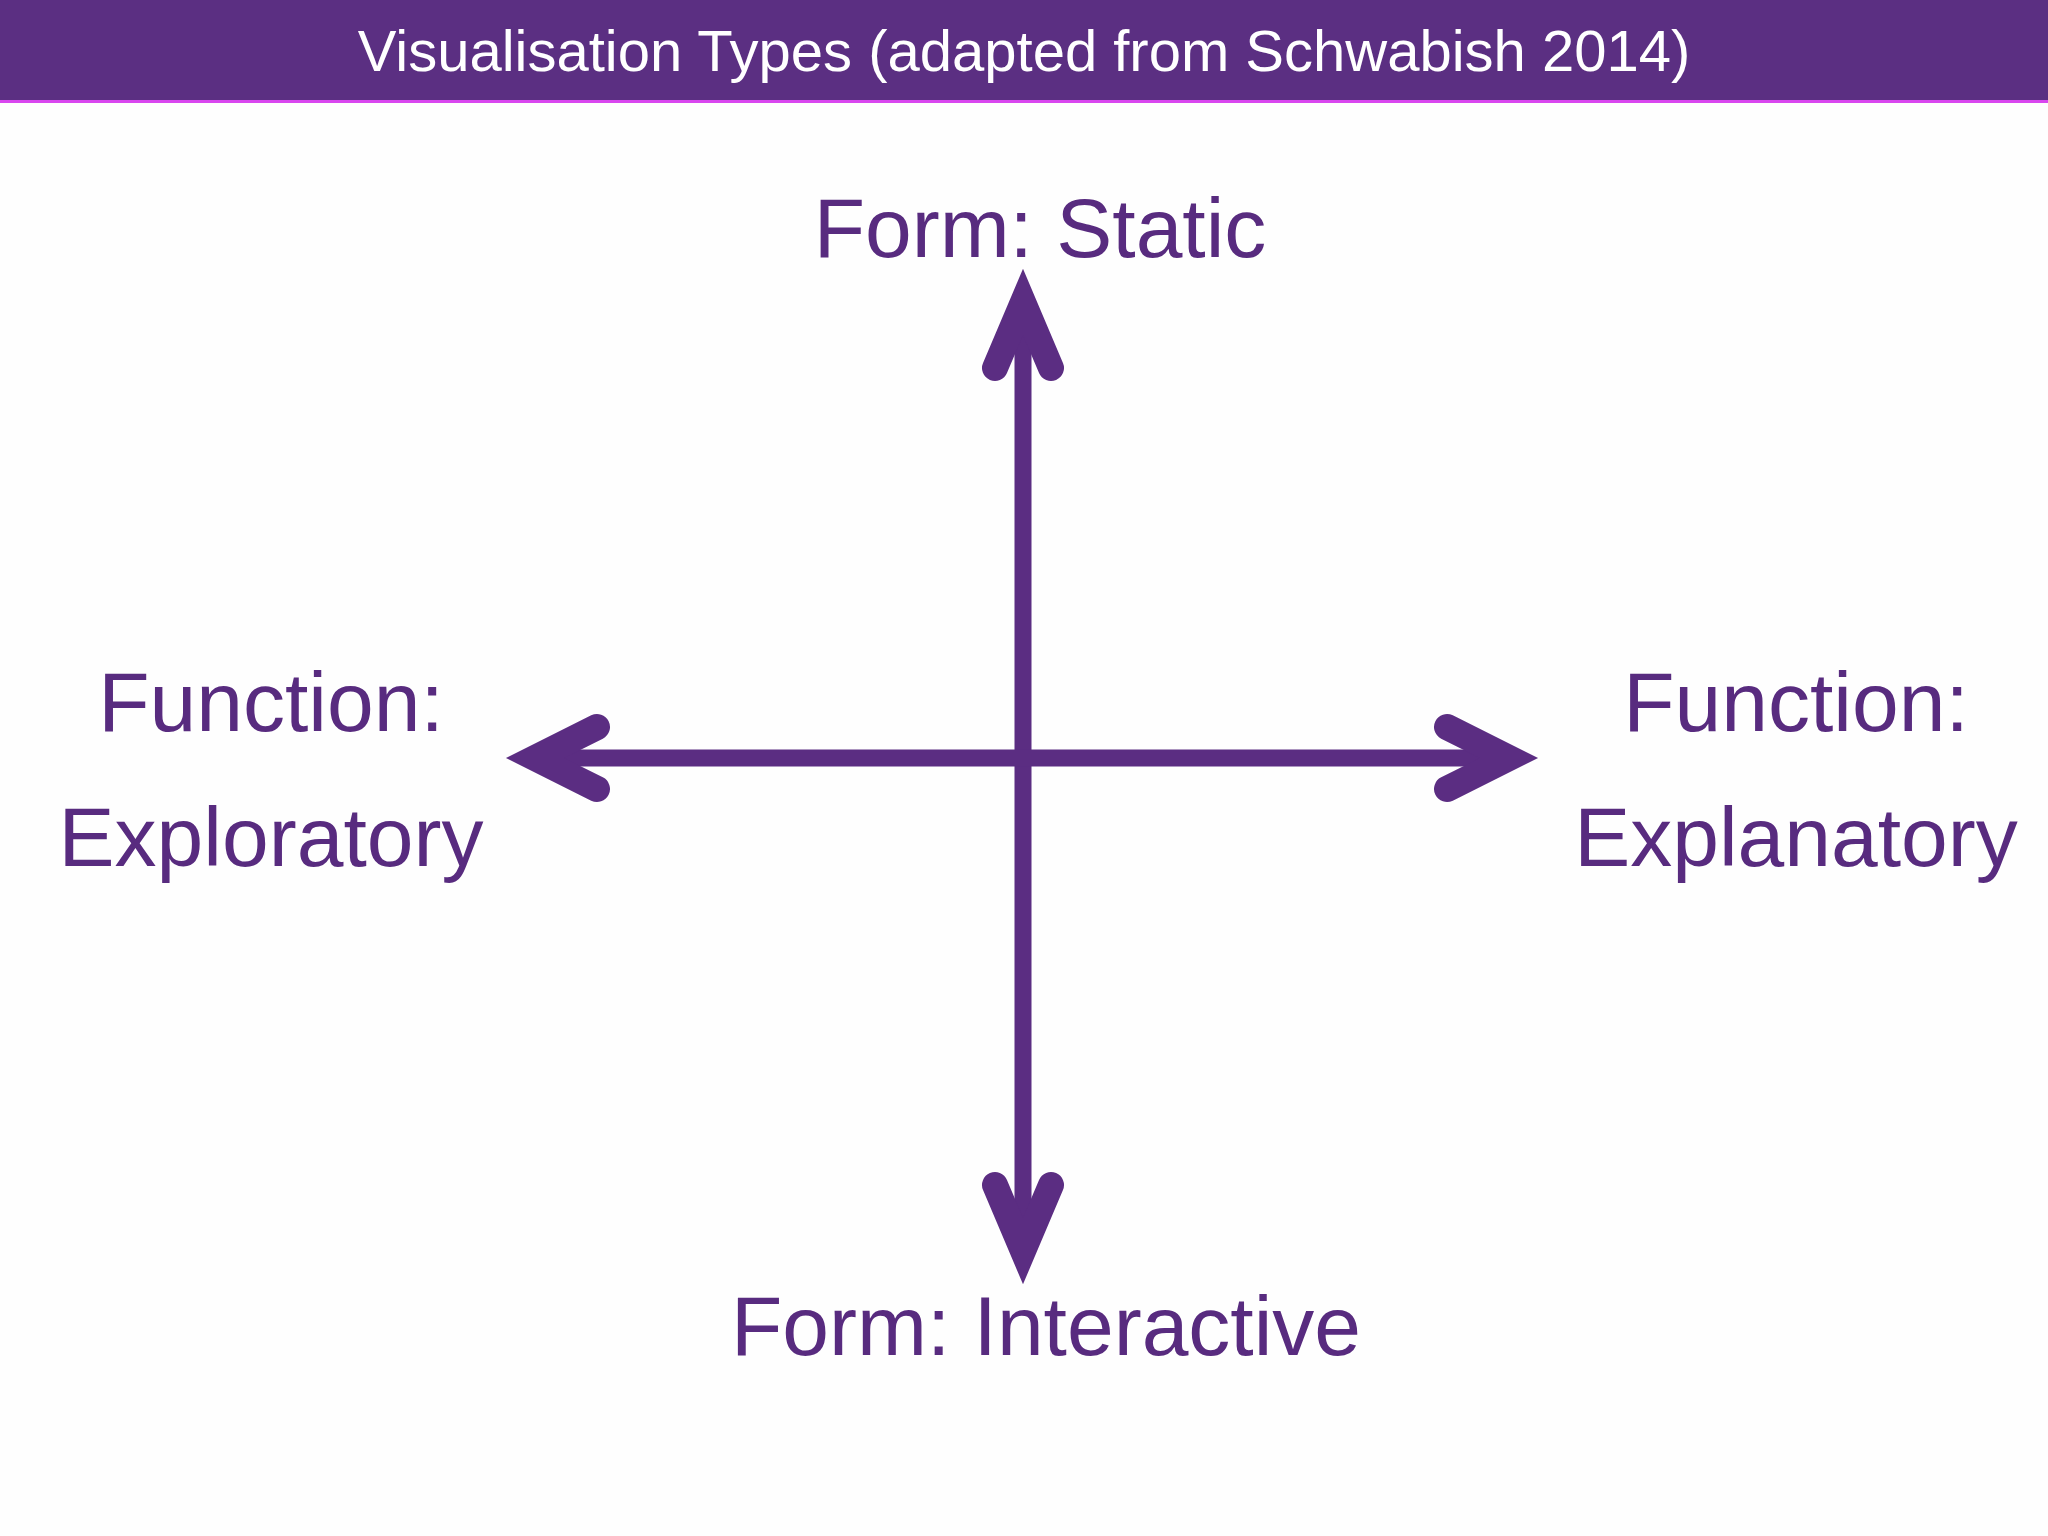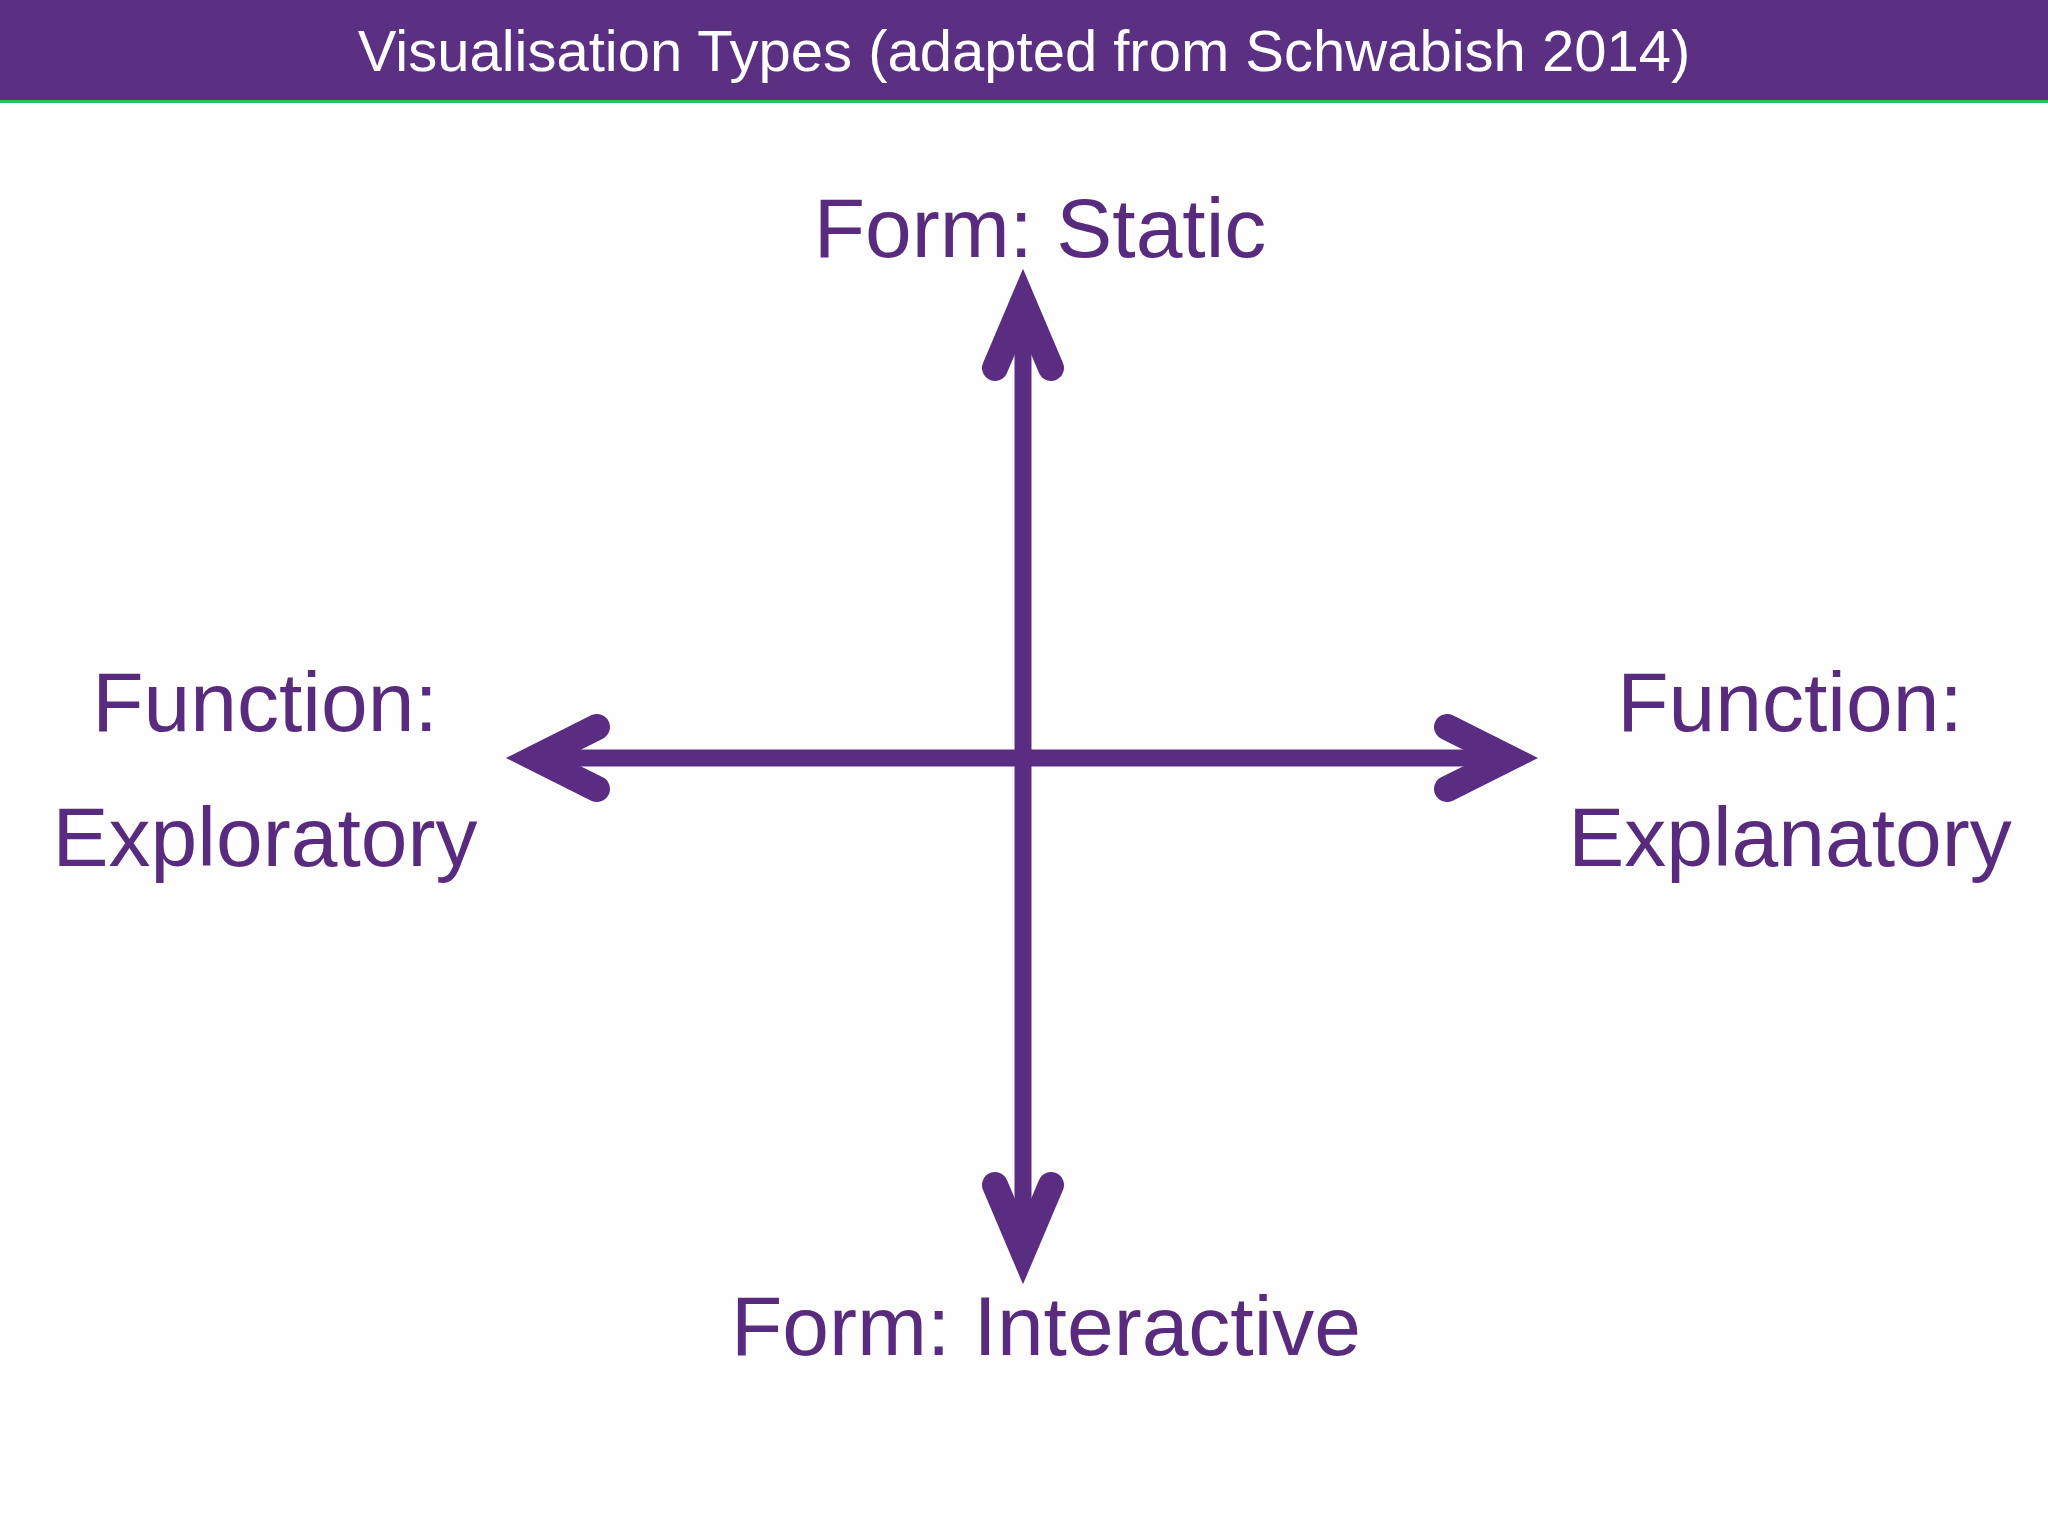--- a/index.html
+++ b/index.html
@@ -18,21 +18,21 @@
   }
   .slide{
     position:absolute;inset:0;
     width:2048px;height:1536px;
     background:var(--page_bg);
   }
   .title-bar{
     position:absolute;top:0;left:0;
     width:2048px;height:103px;
     background:var(--header_bg);
-    border-bottom:3px solid #22c55e;
+    border-bottom:3px solid #d946ef;
     display:flex;align-items:center;justify-content:center;
   }
   .title-bar .title{
     color:var(--header_text);
     font-size:58px;
     letter-spacing:0px;
     white-space:nowrap;
   }
   .canvas{
     position:absolute;top:103px;left:0;
@@ -44,21 +44,21 @@
     display:block;
   }
   .axis-label{
     position:absolute;
     color:var(--label_color);
     font-size:84px;
     white-space:nowrap;
     text-align:center;
   }
   .axis-label.single{line-height:1;}
-  .axis-label.double{line-height:135px;}
+  .axis-label.double{line-height:135px;margin-left:6px;}
   .label-top{top:83px;left:1040px;transform:translateX(-50%);}      
   .label-bottom{top:1181px;left:1046px;transform:translateX(-50%);} 
   .label-left{top:532px;left:265px;transform:translateX(-50%);}     
   .label-right{top:532px;left:1790px;transform:translateX(-50%);}   
 </style>
 </head>
 <body>
 
 <div class="slide">
 

